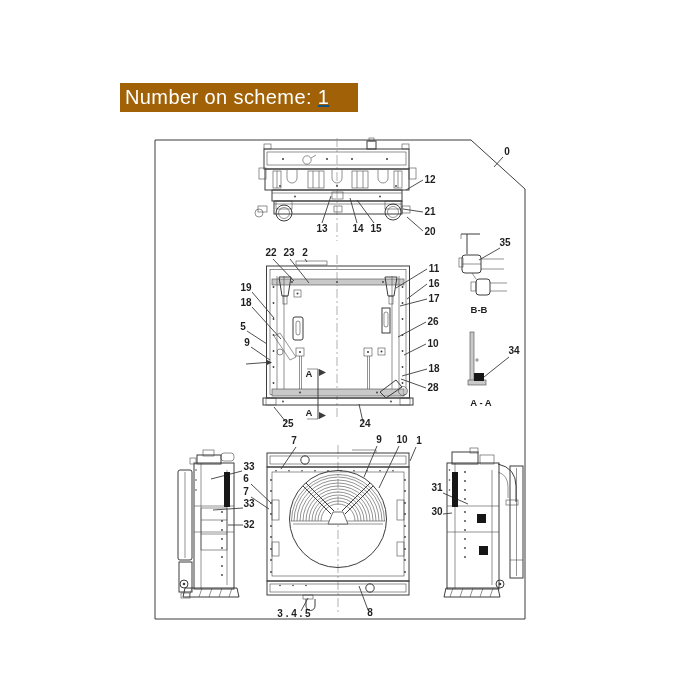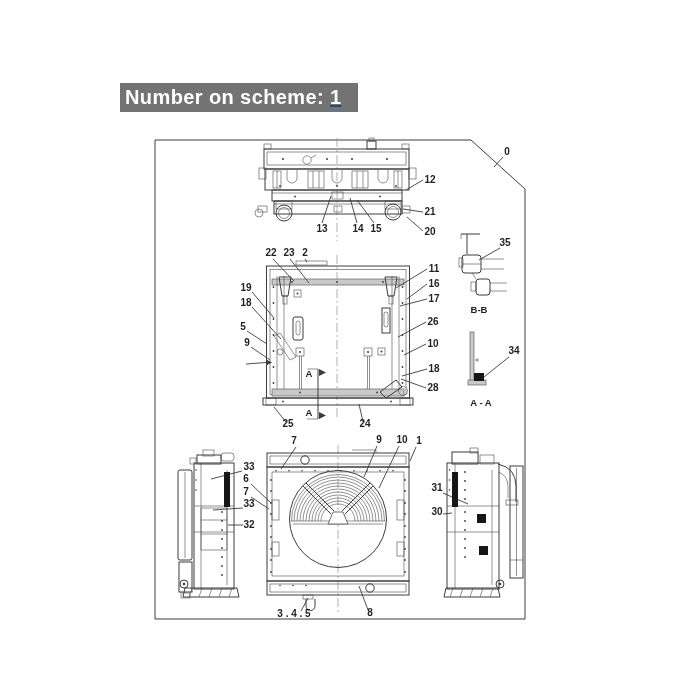--- a/index.html
+++ b/index.html
@@ -1,19 +1,19 @@
 <!DOCTYPE html>
 <html><head>
 <meta charset="utf-8">
 <style>
   html,body{margin:0;padding:0;}
   body{width:700px;height:700px;background:#ffffff;position:relative;
        font-family:"Liberation Sans",sans-serif;overflow:hidden;}
   .scheme-header{position:absolute;left:120px;top:83px;width:238px;height:29px;
-       background:#737373;color:#ffffff;font-weight:bold;font-size:20px;
+       background:#a16207;color:#ffffff;font-weight:normal;font-size:20px;
        letter-spacing:.4px;line-height:29px;padding-left:5px;box-sizing:border-box;
        white-space:nowrap;}
   .scheme-header .num{text-decoration:underline;text-decoration-color:#14537d;}
   svg{position:absolute;left:0;top:0;}
   .ln{stroke:#3c3c3c;fill:none;stroke-width:1;}
   .tn{stroke:#4a4a4a;fill:none;stroke-width:.6;}
   .ld{stroke:#3c3c3c;fill:none;stroke-width:.9;}
   .cl{stroke:#909090;fill:none;stroke-width:.7;stroke-dasharray:9 3 2 3;}
   .gy{fill:#c9c9c9;stroke:#4a4a4a;stroke-width:.6;}
   .bk{fill:#161616;stroke:none;}

